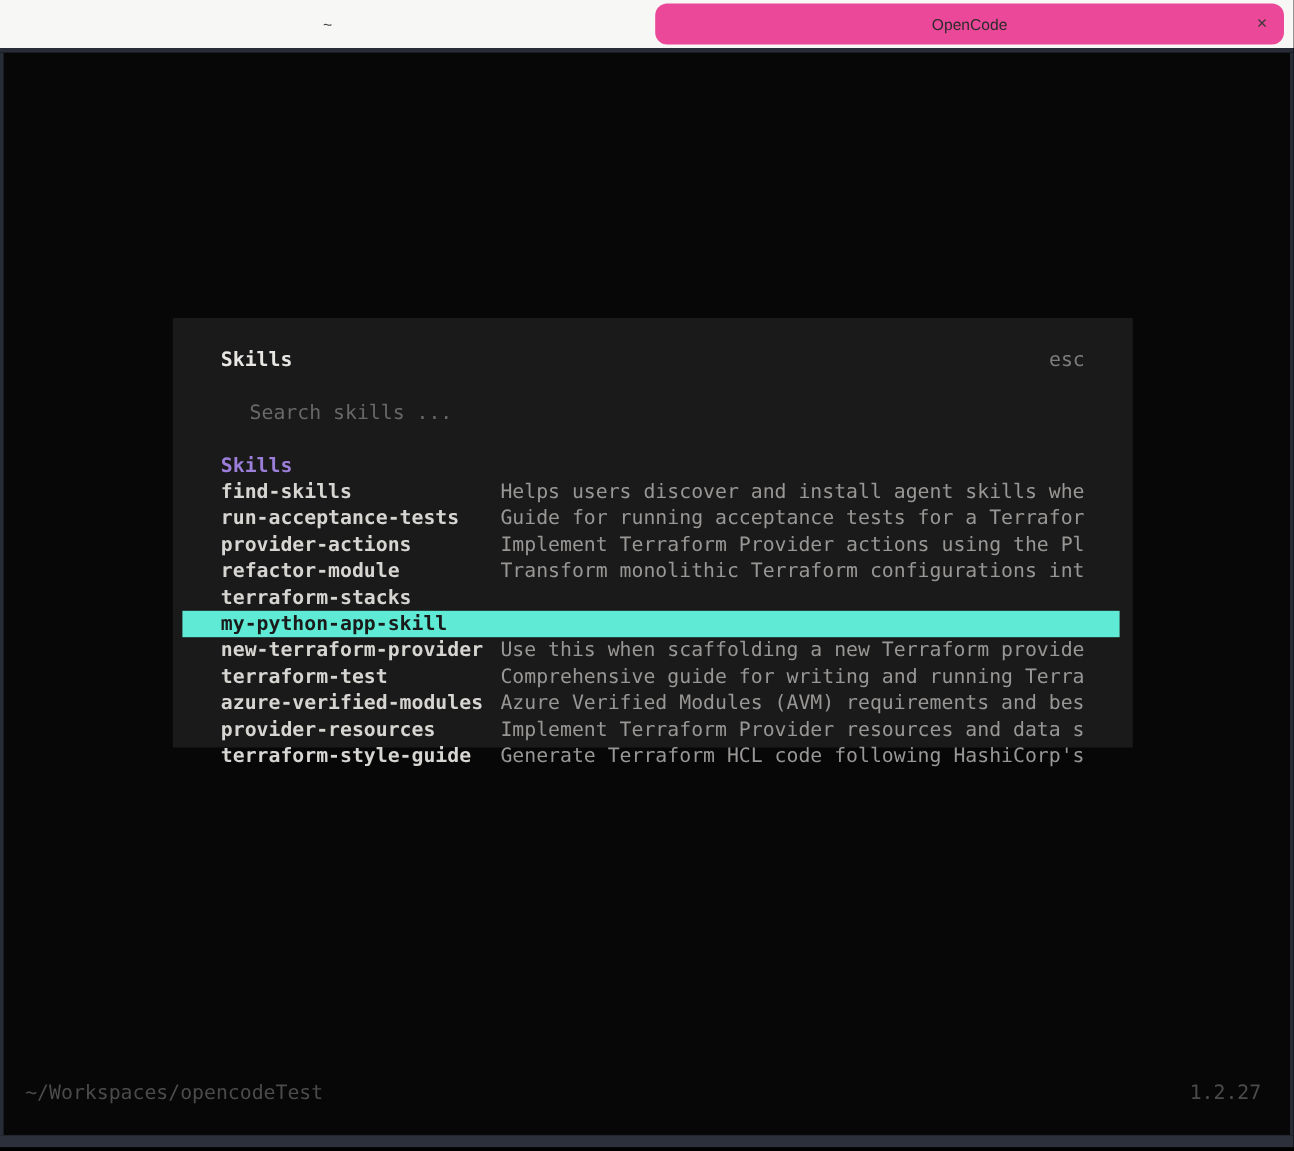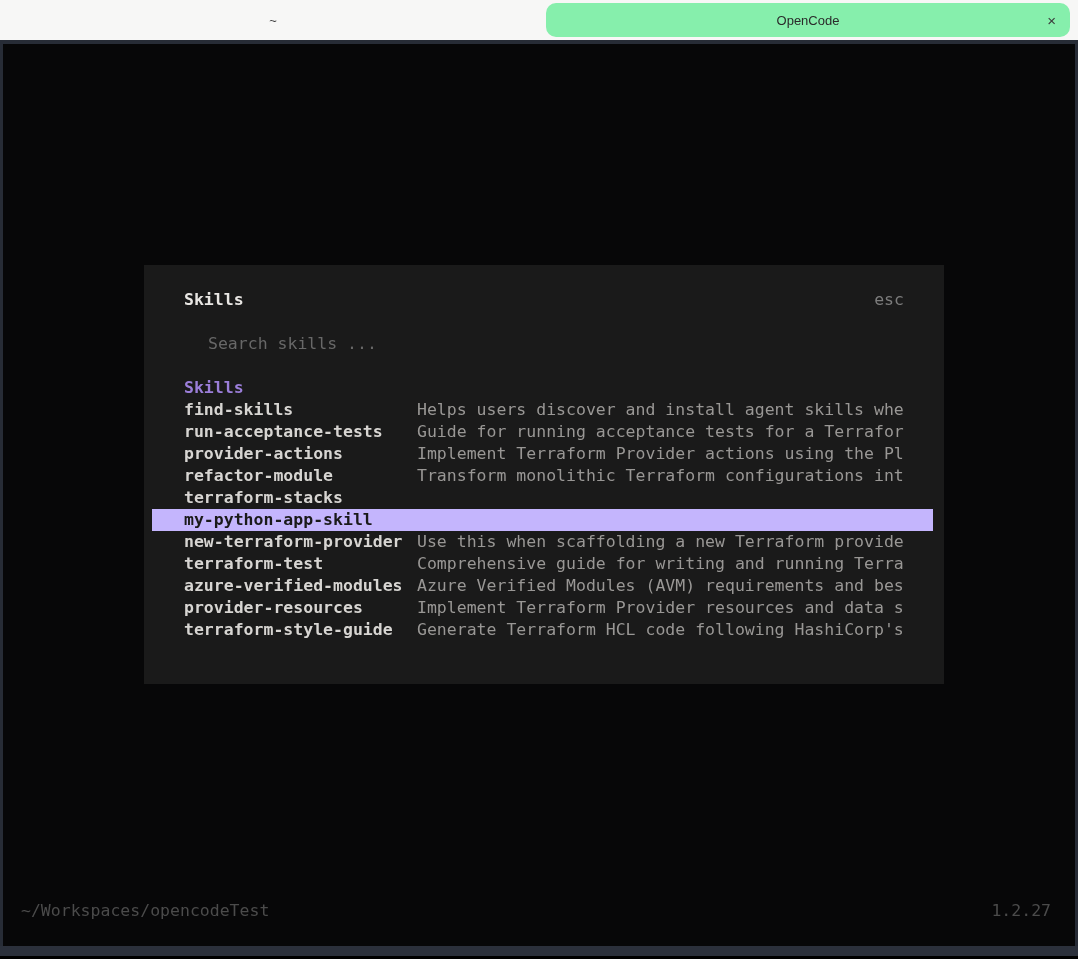--- a/index.html
+++ b/index.html
@@ -14,21 +14,21 @@
     background: #f7f7f6;
     font-family: "Liberation Sans", "DejaVu Sans", sans-serif;
   }
   .titlebar-cwd {
     position: absolute; left: 0; top: 0; width: 546px; height: 40px;
     display: flex; align-items: center; justify-content: center;
     color: #3f3f3f; font-size: 13px;
   }
   .tab {
     position: absolute; left: 546px; right: 8px; top: 3px; height: 34px;
-    background: #86efac; border-radius: 10px;
+    background: #ec4899; border-radius: 10px;
     display: flex; align-items: center; justify-content: center;
   }
   .tab-title { color: #2b2b2b; font-size: 13px; }
   .tab-close {
     position: absolute; right: 14px; top: 50%; transform: translateY(-50%);
     color: #3a3a3a; font-size: 15px; line-height: 1; cursor: default;
   }
   .titlebar-strip {
     position: absolute; left: 0; top: 40px; right: 0; height: 4px;
     background: #272c36;
@@ -50,21 +50,21 @@
   .statusbar {
     position: absolute; left: 0; right: 0; bottom: 24px; height: 22px;
     display: flex; justify-content: space-between;
     padding: 0 24px 0 18px;
     color: #4b4b4b;
     align-items: center;
   }
 
   
   .modal {
-    position: absolute; left: 141px; top: 221px; width: 800px; height: 419px;
+    position: absolute; left: 141px; top: 221px; width: 800px; height: 358px;
     background: #1a1a1a;
     padding-top: 24px;
   }
   .modal-header {
     height: 22px; margin: 0 40px;
     display: flex; justify-content: space-between; align-items: center;
   }
   .modal-title { color: #e8e6e3; font-weight: bold; }
   .modal-esc { color: #7d7d7d; }
   .modal-search {
@@ -75,21 +75,21 @@
   .section-header {
     height: 22px; padding-left: 40px;
     color: #9b7ed9; font-weight: bold;
   }
   .row {
     height: 22px; margin: 0 11px 0 8px; padding-left: 32px;
     display: flex; overflow: hidden; cursor: default;
   }
   .row .name { width: 233px; flex: 0 0 233px; color: #d7d5d2; font-weight: bold; white-space: pre; overflow: hidden; }
   .row .desc { flex: 1 1 auto; color: #999795; white-space: pre; overflow: hidden; }
-  .row.selected { background: #c4b5fd; }
+  .row.selected { background: #5eead4; }
   .row.selected .name, .row.selected .desc { color: #1a1a1a; font-weight: bold; }
 </style>
 </head>
 <body>
 
 <div class="window">
 
   <div class="titlebar">
     <div class="titlebar-cwd">~</div>
     <div class="tab">

